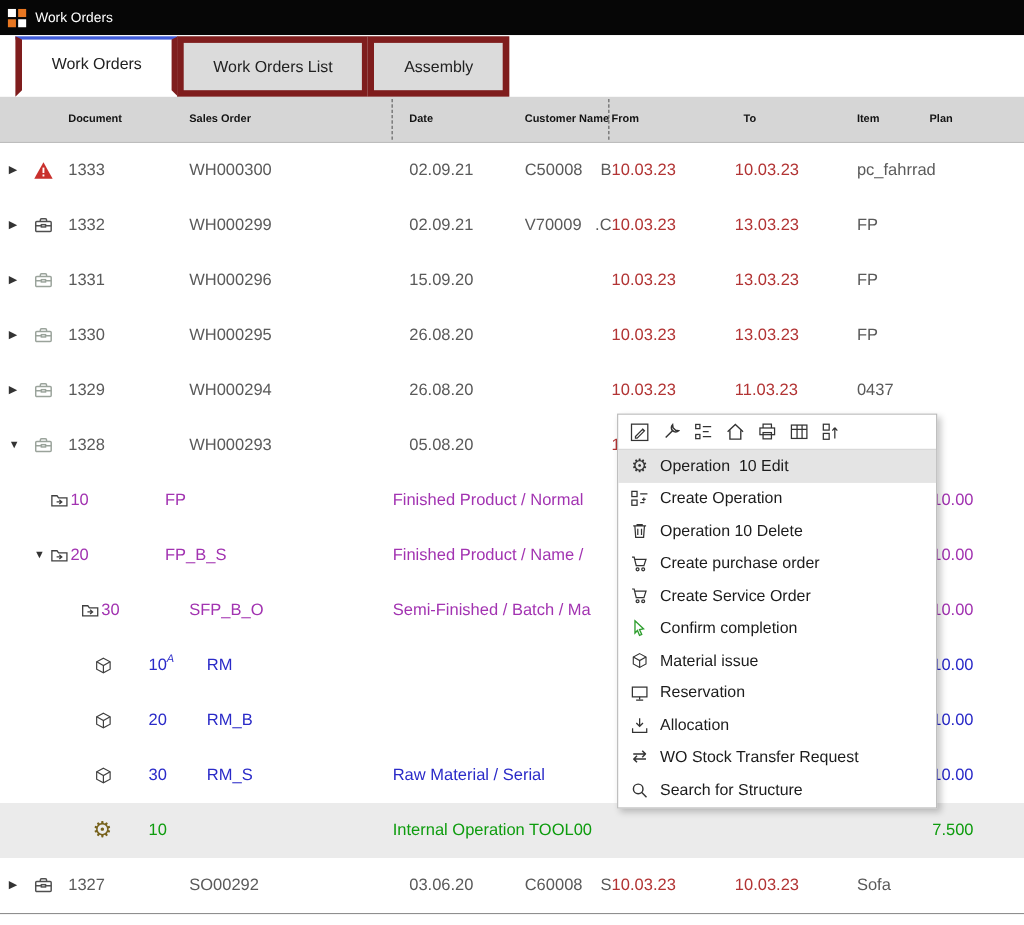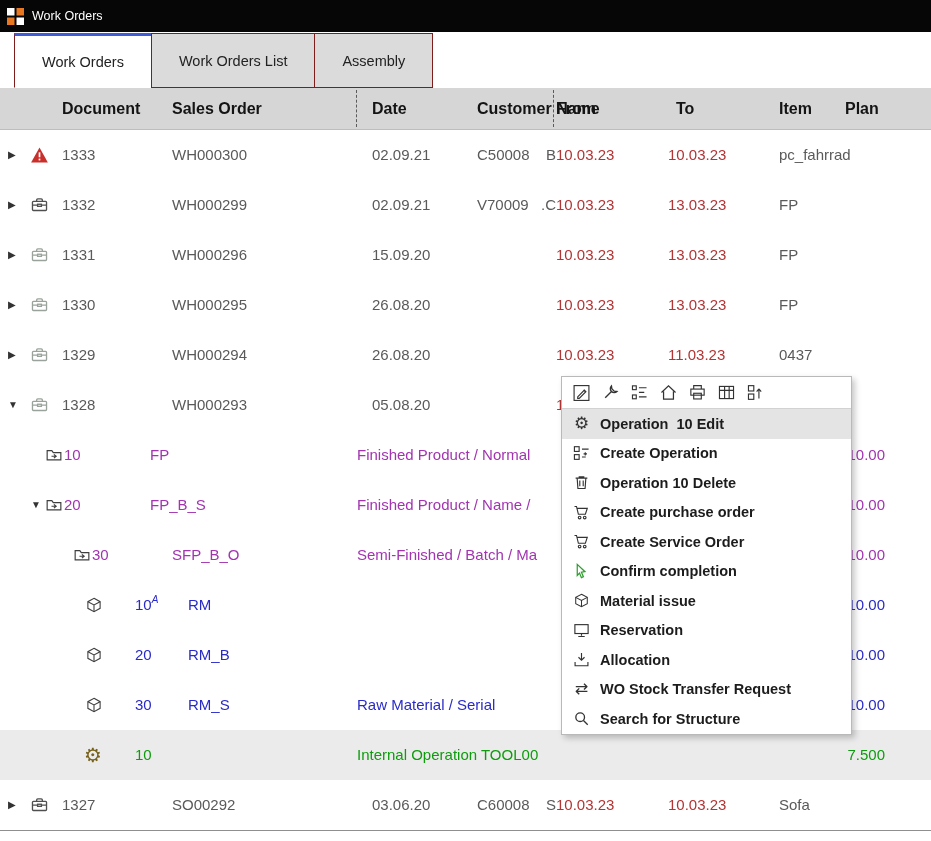--- a/index.html
+++ b/index.html
@@ -8,27 +8,27 @@
   .window { position:relative; width:931px; height:841px; background:#fff; overflow:hidden; }
 
   
   .titlebar { height:32px; background:#060606; display:flex; align-items:center; padding-left:7px; gap:8px; }
   .titlebar .title-text { color:#fff; font-size:12.5px; }
   .app-logo { width:17px; height:17px; display:inline-block; }
 
   
   .tabbar { height:56px; background:#fff; display:flex; align-items:stretch; padding-left:14px; padding-top:1px; }
   .tab { display:flex; align-items:center; padding:0 27px; font-size:14.5px; color:#222;
-         background:#dbdbdb; border:1px solid #7f1d1d; margin-left:-1px; cursor:default; }
+         background:#dbdbdb; border:6px solid #7f1d1d; margin-left:-1px; cursor:default; }
   .tab:first-child { margin-left:0; }
   .tab.active { background:#fff; border-top:3px solid #3f5bd8; border-bottom-color:#fff; }
 
   
   .thead { position:relative; height:42px; background:#d6d6d6; border-bottom:1px solid #bdbdbd;
-           font-weight:bold; font-size:16px; color:#141414; }
+           font-weight:bold; font-size:10px; color:#141414; }
   .thead span { position:absolute; line-height:42px; white-space:nowrap; }
   .h-doc{left:62px} .h-sales{left:172px} .h-date{left:372px} .h-cust{left:477px}
   .h-from{left:556px} .h-to{left:676px} .h-item{left:779px} .h-plan{left:845px}
   .colsep { position:absolute; top:2px; bottom:2px; border-left:1px dashed #5a5a5a; }
   .sep1{left:356px} .sep2{left:553px}
 
   
   .trow { position:relative; height:50px; font-size:15px; color:#5a5a5a; white-space:nowrap; }
   .trow.hl { background:#ebebeb; }
   .trow .c { position:absolute; line-height:50px; white-space:pre; }
@@ -58,21 +58,21 @@
   .context-menu { position:absolute; left:561px; top:376px; width:291px; background:#fff;
                   border:1px solid #b9b9b9; box-shadow:3px 3px 6px rgba(0,0,0,.22); z-index:10; }
   .menu-toolbar { height:32px; display:flex; align-items:center; gap:7px; padding:0 8px;
                   border-bottom:1px solid #d2d2d2; }
   .tb-btn { width:22px; height:22px; display:flex; align-items:center; justify-content:center; cursor:default; }
   .menu-item { height:29.5px; display:flex; align-items:center; gap:9px; padding:0 10px;
                font-size:14.5px; color:#1c1c1c; cursor:default; }
   .menu-item.hl { background:#e4e4e4; }
   .mi { width:19px; height:19px; display:flex; align-items:center; justify-content:center; flex:none; }
   .mi .glyph { font-size:17px; color:#333; line-height:1; }
-  .menu-label { white-space:pre;font-weight:bold; }
+  .menu-label { white-space:pre; }
 </style>
 </head>
 <body>
 
 <div class="window">
 
   <div class="titlebar">
     <span class="app-logo">
       <svg width="17" height="17" viewBox="0 0 17 17">
           <rect x="0" y="0" width="7.5" height="7.5" fill="#ffffff"></rect>

